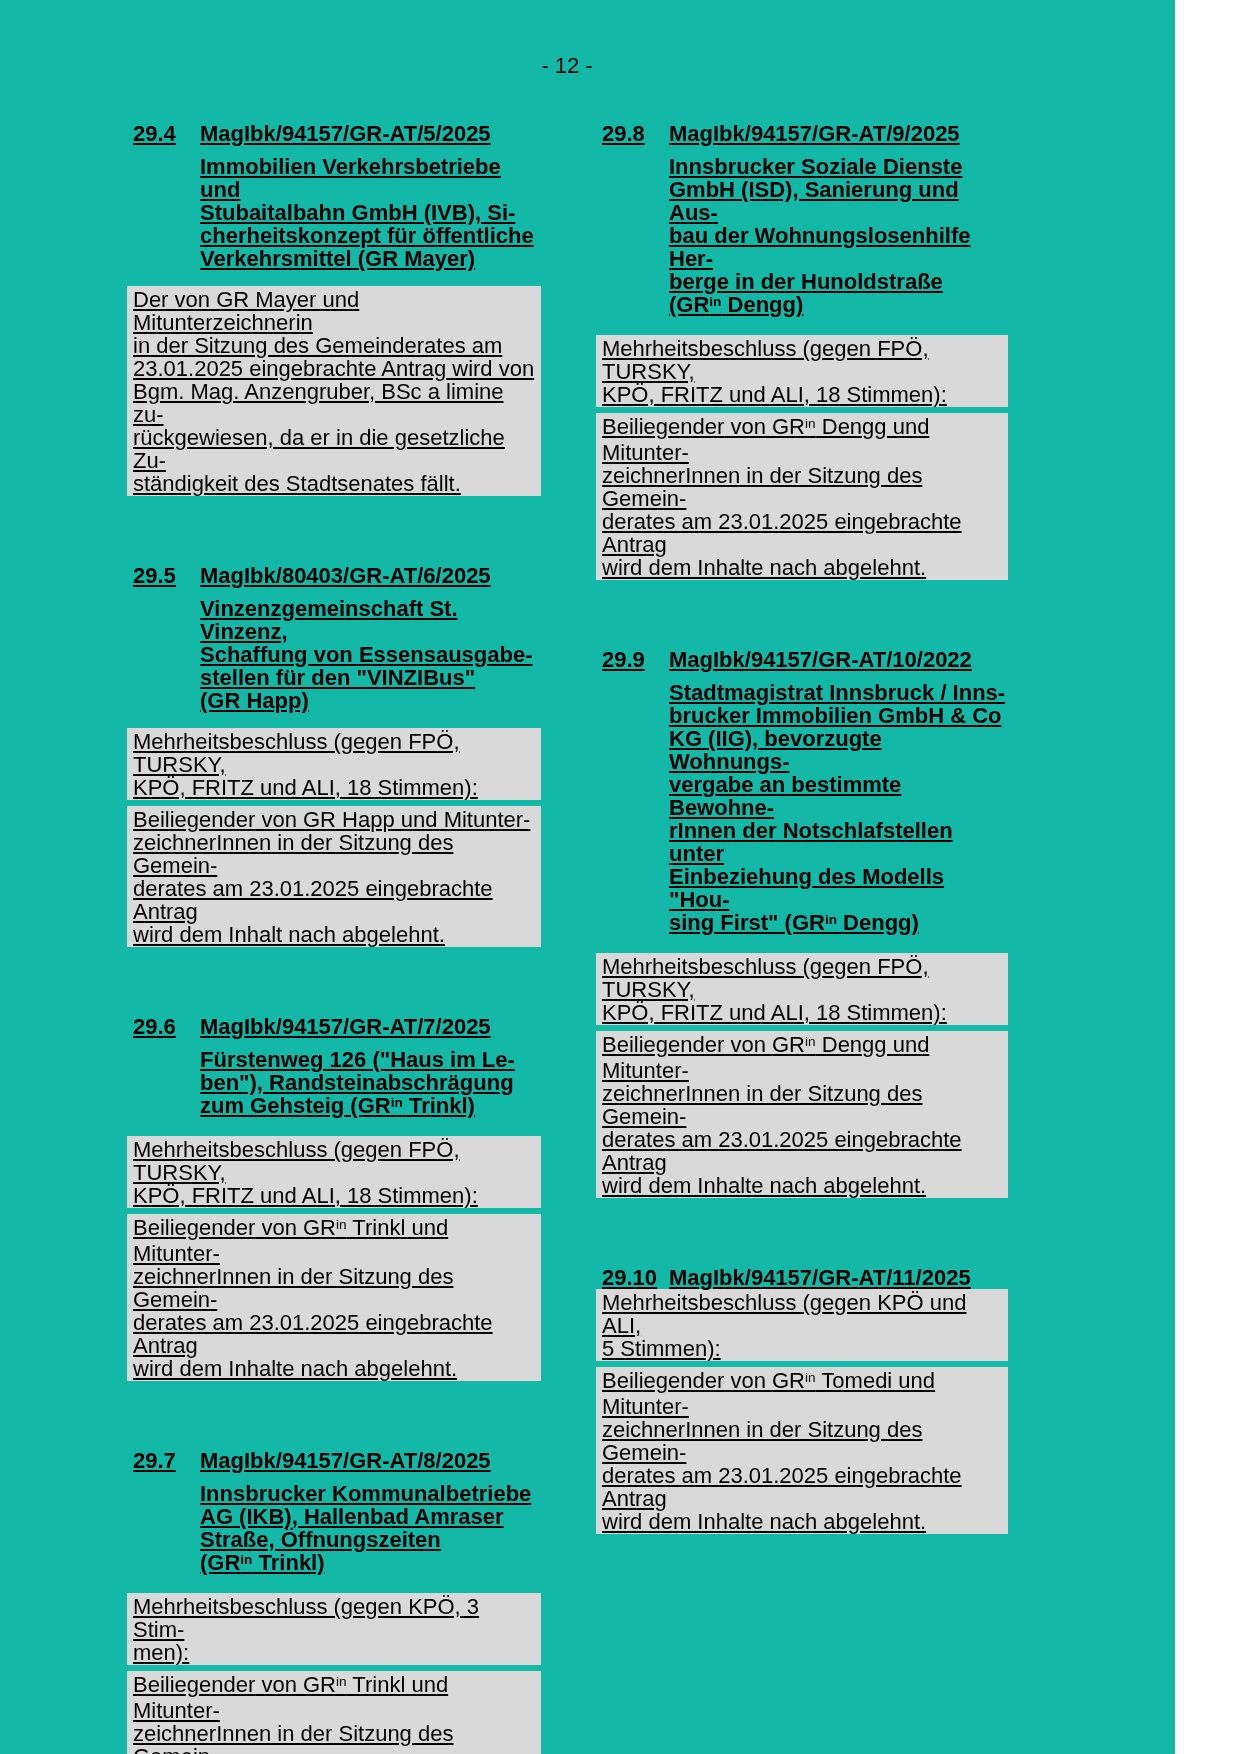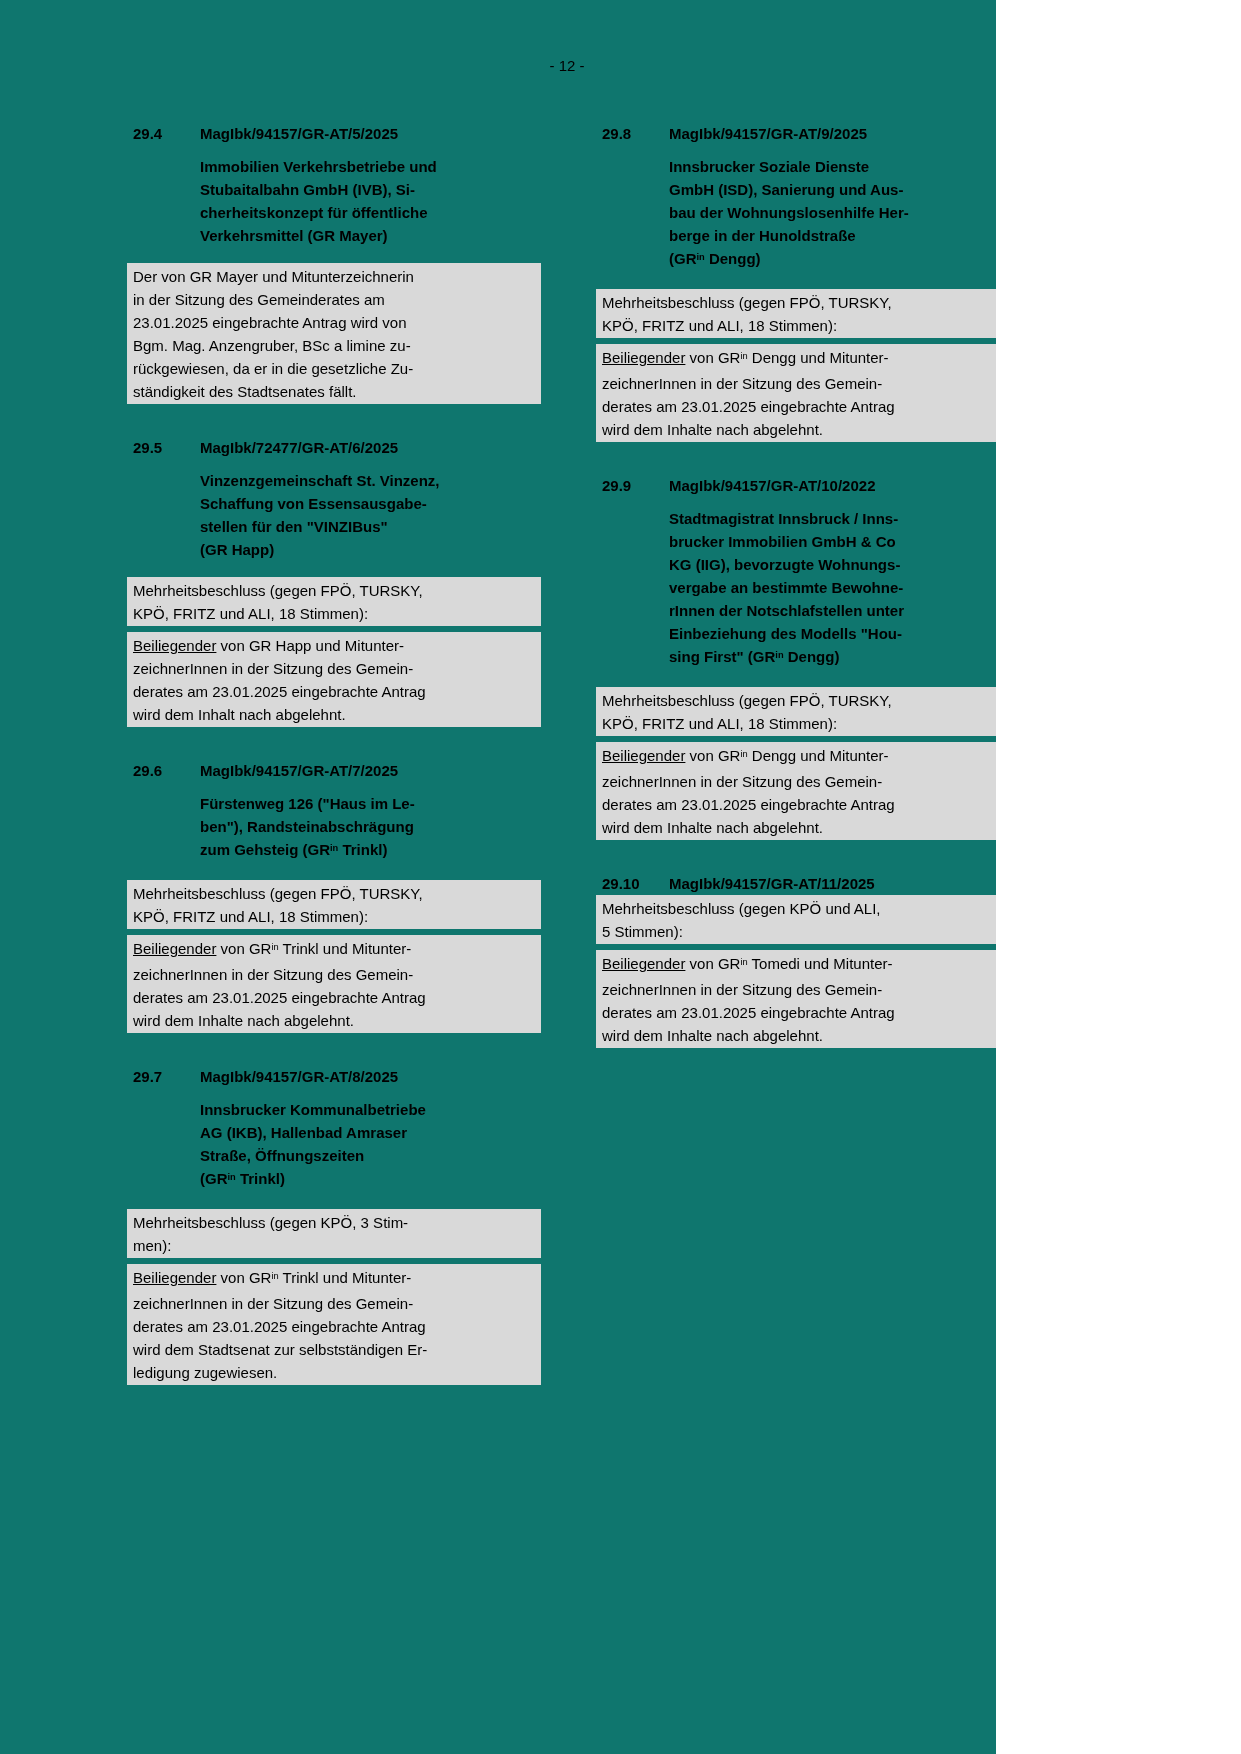--- a/index.html
+++ b/index.html
@@ -1,41 +1,41 @@
 <!DOCTYPE html>
 <html><head>
 <meta charset="utf-8">
 <style>
   * { margin: 0; padding: 0; box-sizing: border-box; }
   html, body { background: #ffffff; }
   .page {
     position: relative;
-    width: 996px;
+    width: 1175px;
     height: 1754px;
-    background: #0f766e;
+    background: #14b8a6;
     font-family: "Liberation Sans", sans-serif;
-    font-size: 15px;
+    font-size: 22px;
     line-height: 23px;
     color: #000000;
     overflow: hidden;
   }
   .page-number {
     position: absolute;
     top: 54px;
     left: 127px;
     width: 880px;
     text-align: center;
   }
   .col {
     position: absolute;
     top: 122px;
   }
   .col-left  { left: 127px; width: 414px; }
   .col-right { left: 596px; width: 412px; }
-  .item { margin-bottom: 32px; }
+  .item { margin-bottom: 68px; text-decoration: underline; }
   .item-head {
     display: flex;
     padding-left: 6px;
     font-weight: bold;
   }
   .item-number { width: 67px; flex: none; }
   .item-reference { flex: 1; }
   .item-title {
     font-weight: bold;
     white-space: pre-line;
@@ -76,21 +76,21 @@
 in der Sitzung des Gemeinderates am
 23.01.2025 eingebrachte Antrag wird von
 Bgm. Mag. Anzengruber, BSc a limine zu-
 rückgewiesen, da er in die gesetzliche Zu-
 ständigkeit des Stadtsenates fällt.</span></p>
     </section>
 
     <section class="item">
       <div class="item-head">
         <span class="item-number">29.5</span>
-        <span class="item-reference">MagIbk/72477/GR-AT/6/2025</span>
+        <span class="item-reference">MagIbk/80403/GR-AT/6/2025</span>
       </div>
       <div class="item-title"><span>Vinzenzgemeinschaft St. Vinzenz,
 Schaffung von Essensausgabe-
 stellen für den "VINZIBus"
 (GR Happ)</span></div>
       <p class="para"><span>Mehrheitsbeschluss (gegen FPÖ, TURSKY,
 KPÖ, FRITZ und ALI, 18 Stimmen):</span></p>
       <p class="para"><span class="u">Beiliegender</span><span> von GR Happ und Mitunter-
 zeichnerInnen in der Sitzung des Gemein-
 derates am 23.01.2025 eingebrachte Antrag

